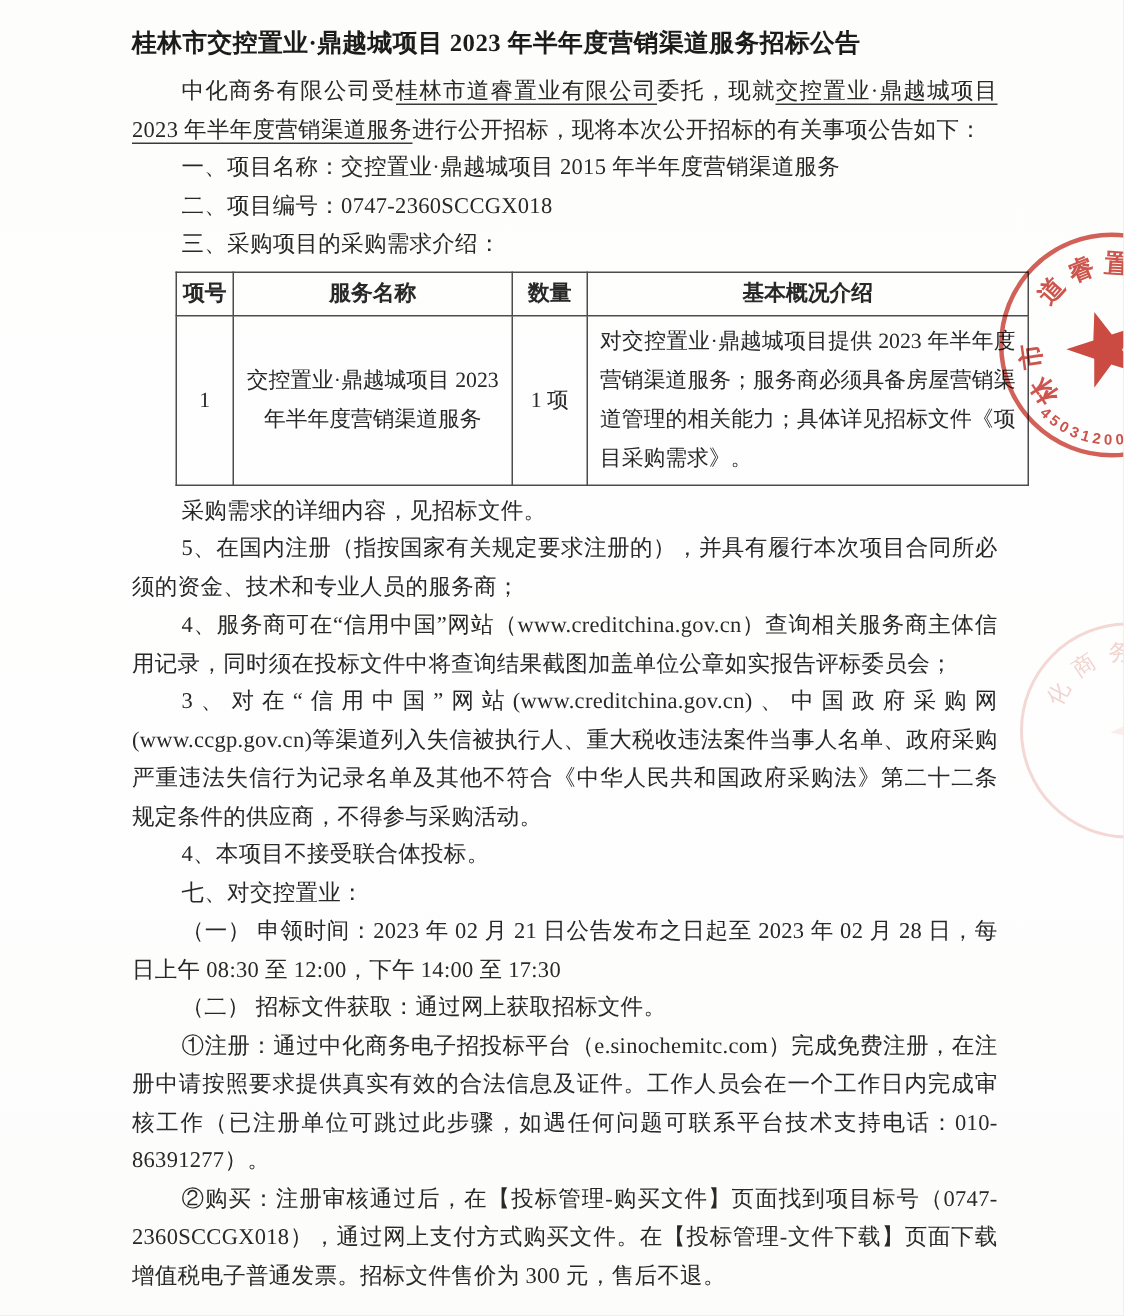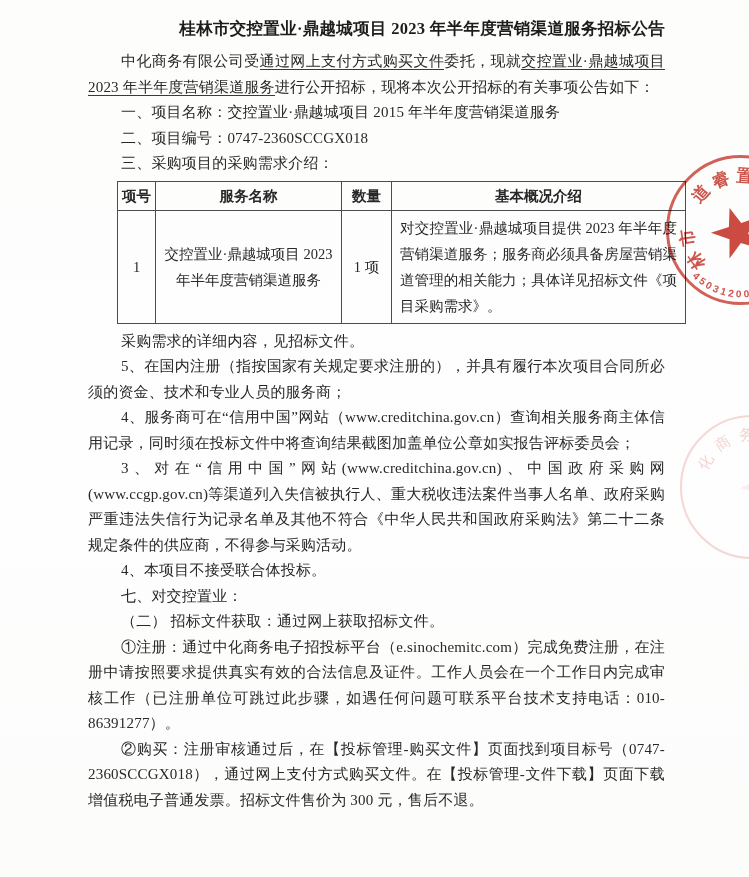--- a/index.html
+++ b/index.html
@@ -10,21 +10,21 @@
     background:linear-gradient(180deg,#fdfdfc 0%,#fefefe 55%,#fcfcfb 100%);
     overflow:hidden;
     font-family:"Liberation Serif","DejaVu Serif",serif;
     color:#282828;
     box-sizing:border-box;
     padding:10px 84px 0 88px;
   }
   h1.doc-title{
     font-size:16.5px;
     font-weight:bold;
-    text-align:right;
+    text-align:left;
     margin:8px 0 9px 0;
     color:#1c1c1c;
     letter-spacing:.3px;
   }
   p.para{
     margin:0;
     font-size:15px;
     line-height:25.5px;
     text-align:justify;
     text-indent:2.2em;
@@ -100,21 +100,21 @@
     opacity:.45;
   }
 </style>
 </head>
 <body>
 
 <div class="page">
 
   <h1 class="doc-title">桂林市交控置业·鼎越城项目 2023 年半年度营销渠道服务招标公告</h1>
 
-  <p class="para"><span>中化商务有限公司受</span><span class="u">通过网上支付方式购买文件</span><span>委托，现就</span><span class="u">交控置业·鼎越城项目 2023 年半年度营销渠道服务</span><span>进行公开招标，现将本次公开招标的有关事项公告如下：</span></p>
+  <p class="para"><span>中化商务有限公司受</span><span class="u">桂林市道睿置业有限公司</span><span>委托，现就</span><span class="u">交控置业·鼎越城项目 2023 年半年度营销渠道服务</span><span>进行公开招标，现将本次公开招标的有关事项公告如下：</span></p>
 
   <p class="para">一、项目名称：交控置业·鼎越城项目 2015 年半年度营销渠道服务</p>
   <p class="para">二、项目编号：0747-2360SCCGX018</p>
   <p class="para">三、采购项目的采购需求介绍：</p>
 
   <table class="req-table">
     <colgroup>
       <col style="width:38px">
         <col style="width:186px">
         <col style="width:50px">
@@ -137,20 +137,21 @@
       </tr>
     </tbody>
   </table>
 
   <p class="para">采购需求的详细内容，见招标文件。</p>
   <p class="para">5、在国内注册（指按国家有关规定要求注册的），并具有履行本次项目合同所必须的资金、技术和专业人员的服务商；</p>
   <p class="para">4、服务商可在“信用中国”网站（www.creditchina.gov.cn）查询相关服务商主体信用记录，同时须在投标文件中将查询结果截图加盖单位公章如实报告评标委员会；</p>
   <p class="para">3、对在“信用中国”网站(www.creditchina.gov.cn)、中国政府采购网(www.ccgp.gov.cn)等渠道列入失信被执行人、重大税收违法案件当事人名单、政府采购严重违法失信行为记录名单及其他不符合《中华人民共和国政府采购法》第二十二条规定条件的供应商，不得参与采购活动。</p>
   <p class="para">4、本项目不接受联合体投标。</p>
   <p class="para">七、对交控置业：</p>
+  <p class="para">（一） 申领时间：2023 年 02 月 21 日公告发布之日起至 2023 年 02 月 28 日，每日上午 08:30 至 12:00，下午 14:00 至 17:30</p>
   <p class="para">（二） 招标文件获取：通过网上获取招标文件。</p>
   <p class="para">①注册：通过中化商务电子招投标平台（e.sinochemitc.com）完成免费注册，在注册中请按照要求提供真实有效的合法信息及证件。工作人员会在一个工作日内完成审核工作（已注册单位可跳过此步骤，如遇任何问题可联系平台技术支持电话：010-86391277）。</p>
   <p class="para">②购买：注册审核通过后，在【投标管理-购买文件】页面找到项目标号（0747-2360SCCGX018），通过网上支付方式购买文件。在【投标管理-文件下载】页面下载增值税电子普通发票。招标文件售价为 300 元，售后不退。</p>
 
   <div class="stamp stamp1">
     <div class="stamp-circle"></div>
     <svg class="star" width="54" height="54" viewBox="0 0 100 100">
       <polygon points="50,4 62,37 97,37 68,59 79,93 50,72 21,93 32,59 3,37 38,37" fill="rgba(198,50,40,.88)"></polygon>
     </svg>
     <span class="ring-char" style="transform:translate(-50%,-50%) rotate(-124deg) translateY(-54px);">林</span>

